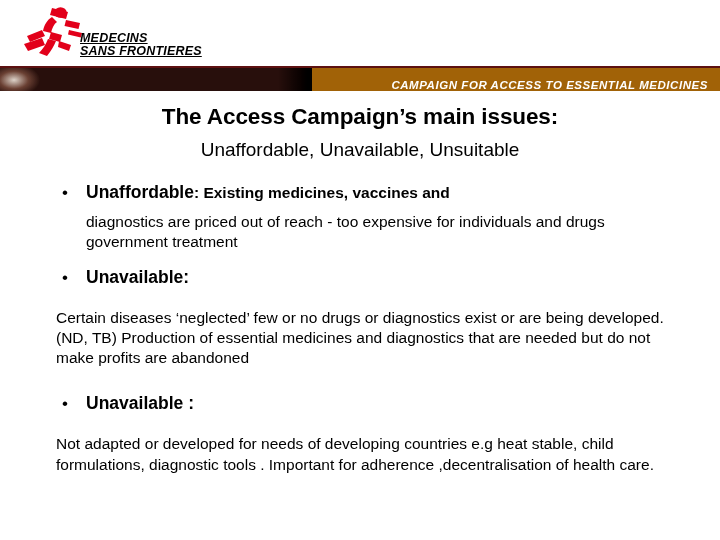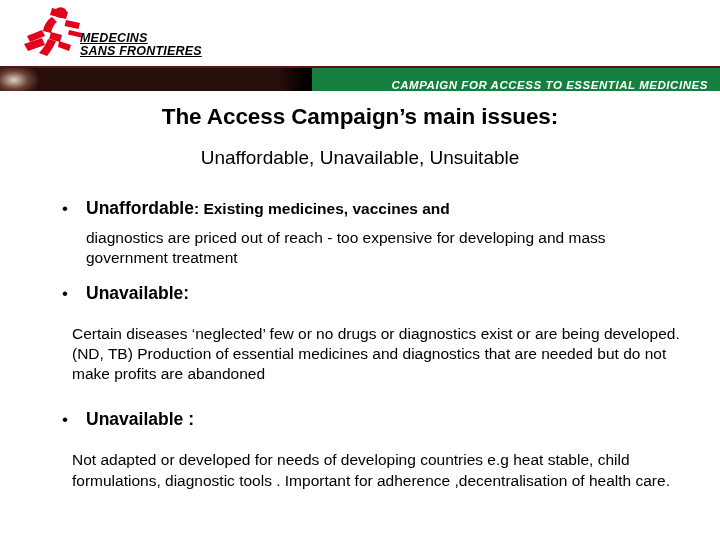--- a/index.html
+++ b/index.html
@@ -55,21 +55,21 @@
     text-decoration: underline;
   }
 
   
   .banner {
     position: absolute;
     left: 0;
     top: 66px;
     width: 720px;
     height: 36px;
-    background: #15803d;
+    background: #a16207;
     border-top: 2px solid #5d1111;
     border-bottom: 1px solid #3a0d0d;
     box-sizing: border-box;
     overflow: hidden;
   }
   .banner-photos {
     position: absolute;
     left: 0;
     top: 0;
     width: 312px;
@@ -121,21 +121,21 @@
   .title {
     margin: 0;
     padding: 13px 0 0 0;
     text-align: center;
     font-size: 22.5px;
     font-weight: bold;
     color: #000000;
     letter-spacing: -0.1px;
   }
   .subtitle {
-    margin: 8px;
+    margin: 0;
     padding: 9px 0 0 0;
     text-align: center;
     font-size: 19px;
     font-weight: normal;
     color: #000000;
   }
 
   .content {
     margin: 0;
     padding: 21px 0 0 0;
@@ -167,21 +167,21 @@
 
   .para {
     margin: 0;
     padding-left: 86px;
     padding-right: 34px;
     font-size: 15.5px;
     line-height: 1.31;
     color: #000000;
   }
   .para.indent {
-    padding-left: 72px;
+    padding-left: 56px;
   }
 
   .gap-sm { height: 9px; }
   .gap-md { height: 14px; }
   .gap-lg { height: 20px; }
   .gap-xl { height: 25px; }
 </style>
 </head>
 <body>
 
@@ -222,21 +222,21 @@
 
   <div class="content">
 
     <div class="bullet-row">
       <span class="bullet-dot">•</span>
       <span>
         <span class="bullet-lead">Unaffordable</span><span class="bullet-inline">: Existing medicines, vaccines and</span>
       </span>
     </div>
     <div class="gap-sm"></div>
-    <p class="para">diagnostics are priced out of reach -  too expensive for developing and mass government treatment</p>
+    <p class="para">diagnostics are priced out of reach -  too expensive for individuals and drugs government treatment</p>
 
     <div class="gap-md"></div>
 
     <div class="bullet-row">
       <span class="bullet-dot">•</span>
       <span>
         <span class="bullet-lead">Unavailable:</span><span class="bullet-inline"></span>
       </span>
     </div>
     <div class="gap-lg"></div>

